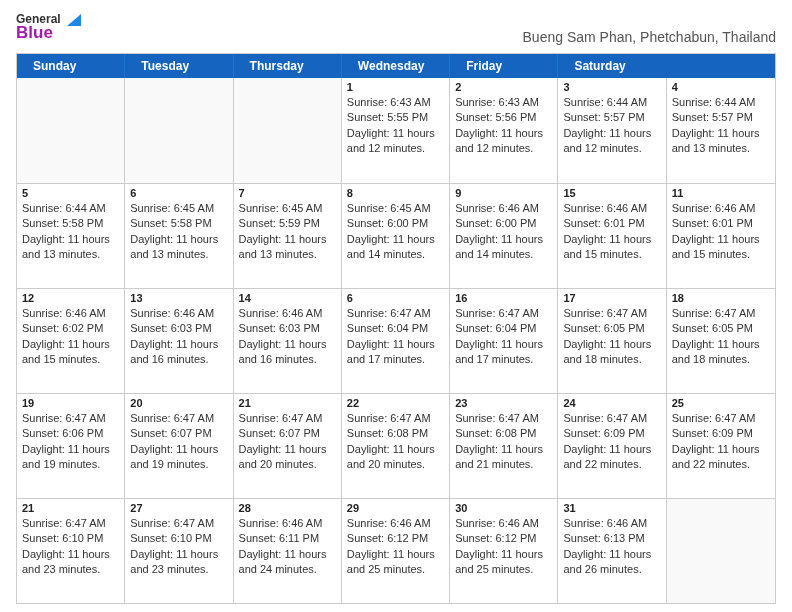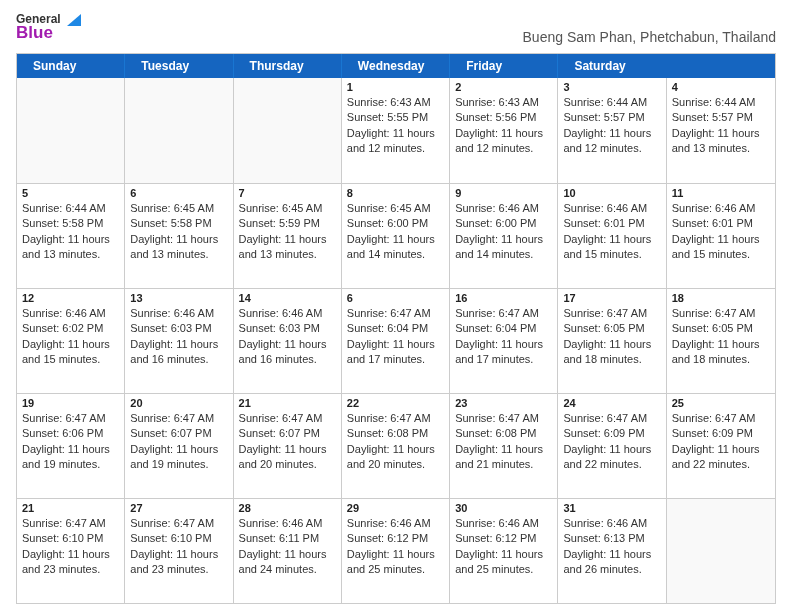--- a/index.html
+++ b/index.html
@@ -185,21 +185,21 @@
 Sunset: 6:00 PM
 Daylight: 11 hours and 14 minutes.</div>
           </div>
           <div class="cal-cell">
             <div class="day-num">9</div>
             <div class="cell-text" style="white-space: pre-line;">Sunrise: 6:46 AM
 Sunset: 6:00 PM
 Daylight: 11 hours and 14 minutes.</div>
           </div>
           <div class="cal-cell">
-            <div class="day-num">10</div>
+            <div class="day-num">15</div>
             <div class="cell-text" style="white-space: pre-line;">Sunrise: 6:46 AM
 Sunset: 6:01 PM
 Daylight: 11 hours and 15 minutes.</div>
           </div>
           <div class="cal-cell">
             <div class="day-num">11</div>
             <div class="cell-text" style="white-space: pre-line;">Sunrise: 6:46 AM
 Sunset: 6:01 PM
 Daylight: 11 hours and 15 minutes.</div>
           </div>

